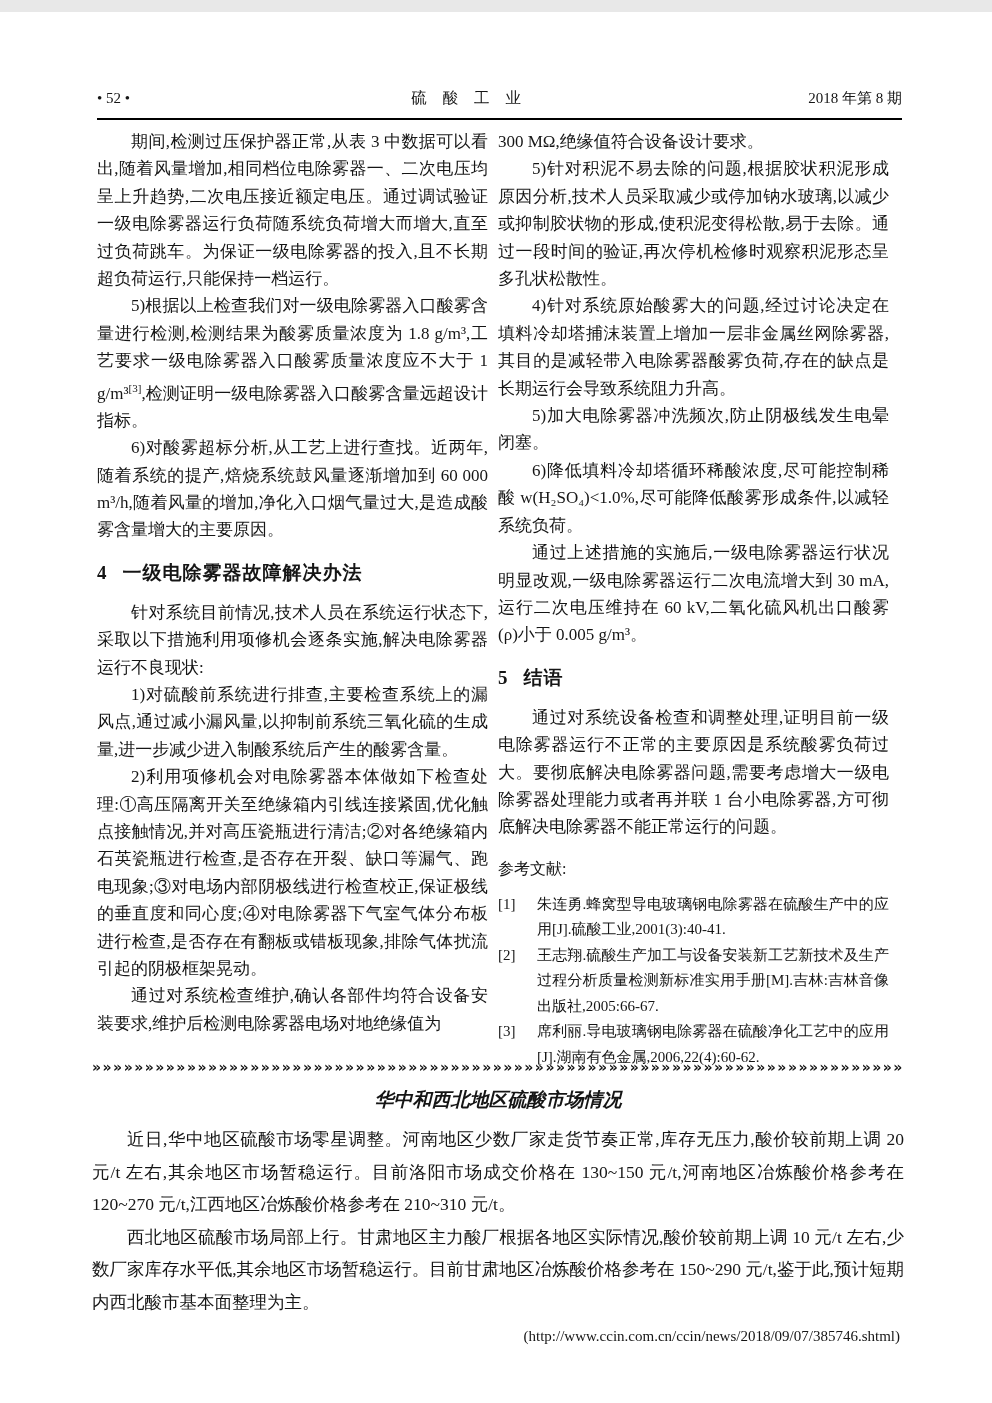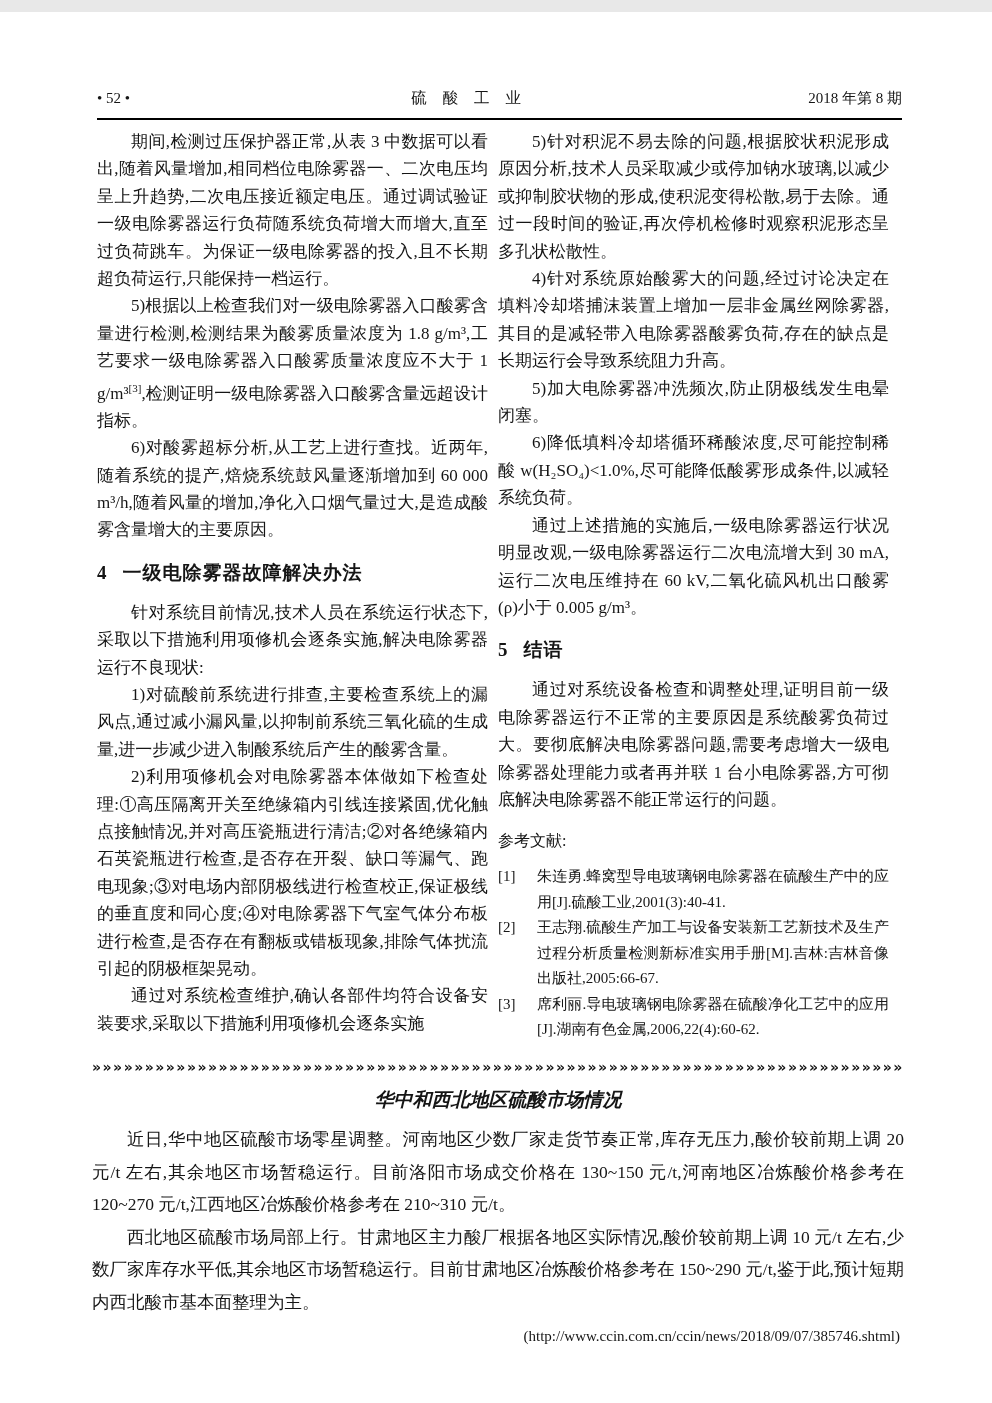--- a/index.html
+++ b/index.html
@@ -113,24 +113,25 @@
     <div class="col">
       <p class="indent">期间,检测过压保护器正常,从表 3 中数据可以看出,随着风量增加,相同档位电除雾器一、二次电压均呈上升趋势,二次电压接近额定电压。通过调试验证一级电除雾器运行负荷随系统负荷增大而增大,直至过负荷跳车。为保证一级电除雾器的投入,且不长期超负荷运行,只能保持一档运行。</p>
       <p class="indent"><span>5)根据以上检查我们对一级电除雾器入口酸雾含量进行检测,检测结果为酸雾质量浓度为 1.8 g/m³,工艺要求一级电除雾器入口酸雾质量浓度应不大于 1 g/m³</span><sup>[3]</sup><span>,检测证明一级电除雾器入口酸雾含量远超设计指标。</span></p>
       <p class="indent">6)对酸雾超标分析,从工艺上进行查找。近两年,随着系统的提产,焙烧系统鼓风量逐渐增加到 60 000 m³/h,随着风量的增加,净化入口烟气量过大,是造成酸雾含量增大的主要原因。</p>
       <div class="sec-heading">
         <span class="num">4</span><span>一级电除雾器故障解决办法</span>
       </div>
       <p class="indent">针对系统目前情况,技术人员在系统运行状态下,采取以下措施利用项修机会逐条实施,解决电除雾器运行不良现状:</p>
       <p class="indent">1)对硫酸前系统进行排查,主要检查系统上的漏风点,通过减小漏风量,以抑制前系统三氧化硫的生成量,进一步减少进入制酸系统后产生的酸雾含量。</p>
       <p class="indent">2)利用项修机会对电除雾器本体做如下检查处理:①高压隔离开关至绝缘箱内引线连接紧固,优化触点接触情况,并对高压瓷瓶进行清洁;②对各绝缘箱内石英瓷瓶进行检查,是否存在开裂、缺口等漏气、跑电现象;③对电场内部阴极线进行检查校正,保证极线的垂直度和同心度;④对电除雾器下气室气体分布板进行检查,是否存在有翻板或错板现象,排除气体扰流引起的阴极框架晃动。</p>
-      <p class="indent">通过对系统检查维护,确认各部件均符合设备安装要求,采取以下措施利用项修机会逐条实施</p>
+      <p class="indent">通过对系统检查维护,确认各部件均符合设备安装要求,维护后检测电除雾器电场对地绝缘值为</p>
     </div>
 
     <div class="col">
+      <p>300 MΩ,绝缘值符合设备设计要求。</p>
       <p class="indent">5)针对积泥不易去除的问题,根据胶状积泥形成原因分析,技术人员采取减少或停加钠水玻璃,以减少或抑制胶状物的形成,使积泥变得松散,易于去除。通过一段时间的验证,再次停机检修时观察积泥形态呈多孔状松散性。</p>
       <p class="indent">4)针对系统原始酸雾大的问题,经过讨论决定在填料冷却塔捕沫装置上增加一层非金属丝网除雾器,其目的是减轻带入电除雾器酸雾负荷,存在的缺点是长期运行会导致系统阻力升高。</p>
       <p class="indent">5)加大电除雾器冲洗频次,防止阴极线发生电晕闭塞。</p>
       <p class="indent">6)降低填料冷却塔循环稀酸浓度,尽可能控制稀酸 w(H₂SO₄)&lt;1.0%,尽可能降低酸雾形成条件,以减轻系统负荷。</p>
       <p class="indent">通过上述措施的实施后,一级电除雾器运行状况明显改观,一级电除雾器运行二次电流增大到 30 mA,运行二次电压维持在 60 kV,二氧化硫风机出口酸雾(ρ)小于 0.005 g/m³。</p>
       <div class="sec-heading">
         <span class="num">5</span><span>结语</span>
       </div>
       <p class="indent">通过对系统设备检查和调整处理,证明目前一级电除雾器运行不正常的主要原因是系统酸雾负荷过大。要彻底解决电除雾器问题,需要考虑增大一级电除雾器处理能力或者再并联 1 台小电除雾器,方可彻底解决电除雾器不能正常运行的问题。</p>
       <div class="refs-heading">参考文献:</div>

